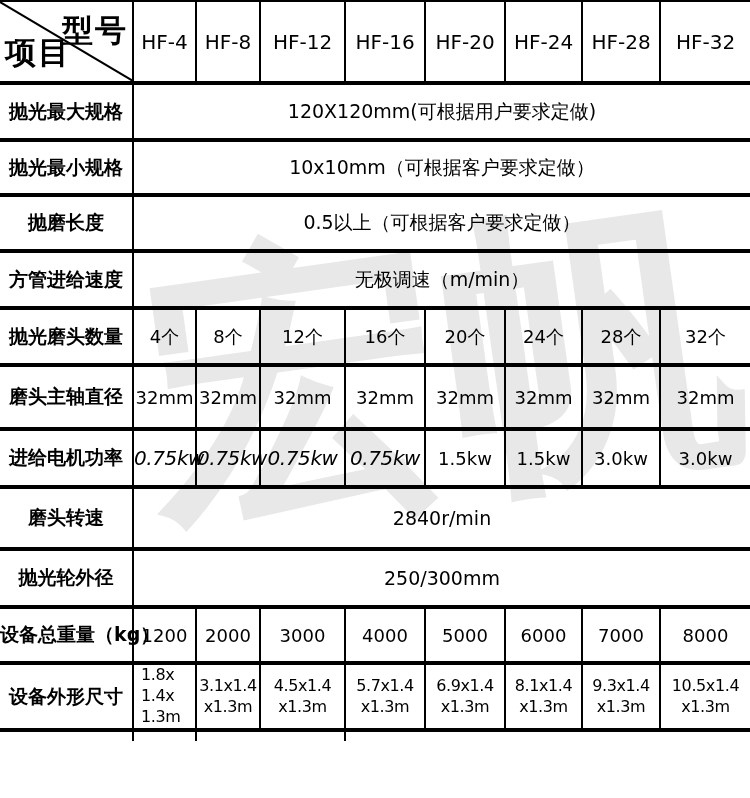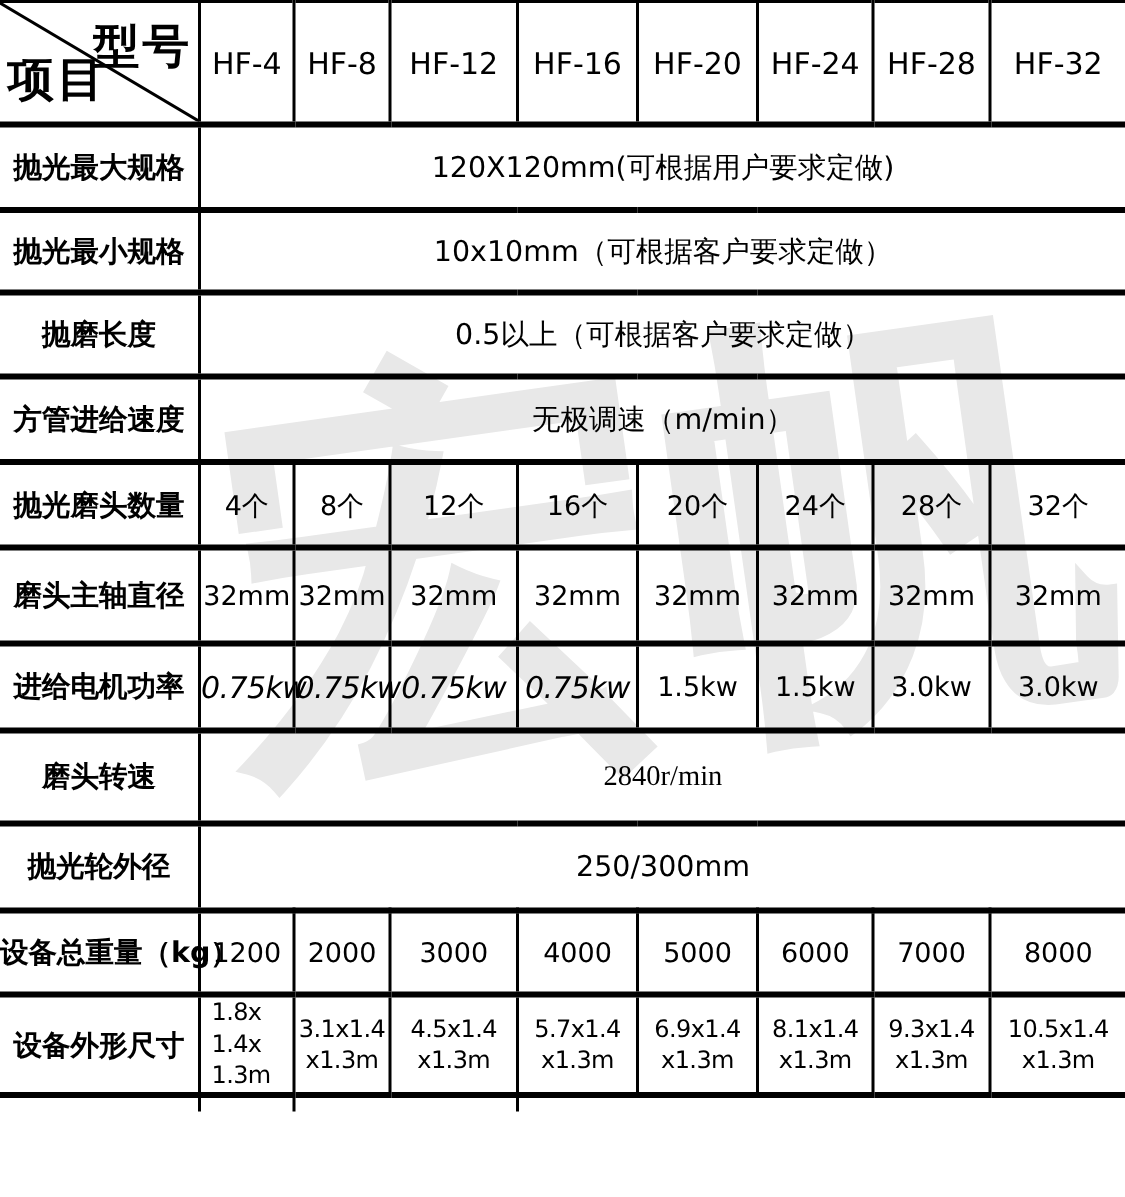--- a/index.html
+++ b/index.html
@@ -47,21 +47,21 @@
   
   tr.hdr   td,tr.hdr   th{height:79px;}
   tr.r0  td{height:53px;}
   tr.r1  td{height:51px;}
   tr.r2  td{height:52px;}
   tr.r3  td{height:53px;}
   tr.r4  td{height:53px;}
   tr.r5  td{height:60px;}
   tr.r6  td{height:52px;}
   tr.r7  td{height:54px;}
-  tr.r8  td{height:58px;font-family:Liberation Serif, serif;}
+  tr.r8  td{height:58px;}
   tr.r9  td{height:54px;}
   tr.r10 td{height:52px;}
   tr.r11 td{height:63px;}
   tr.stub td{height:9px;border-bottom:none;}
   
   .vl{border-left:2px solid #000;}
   .vr{border-right:2px solid #000;text-align:center;}
   
   th.corner{position:relative;border-bottom:4px solid #000;}
   th.corner svg{position:absolute;left:0;top:0;}

